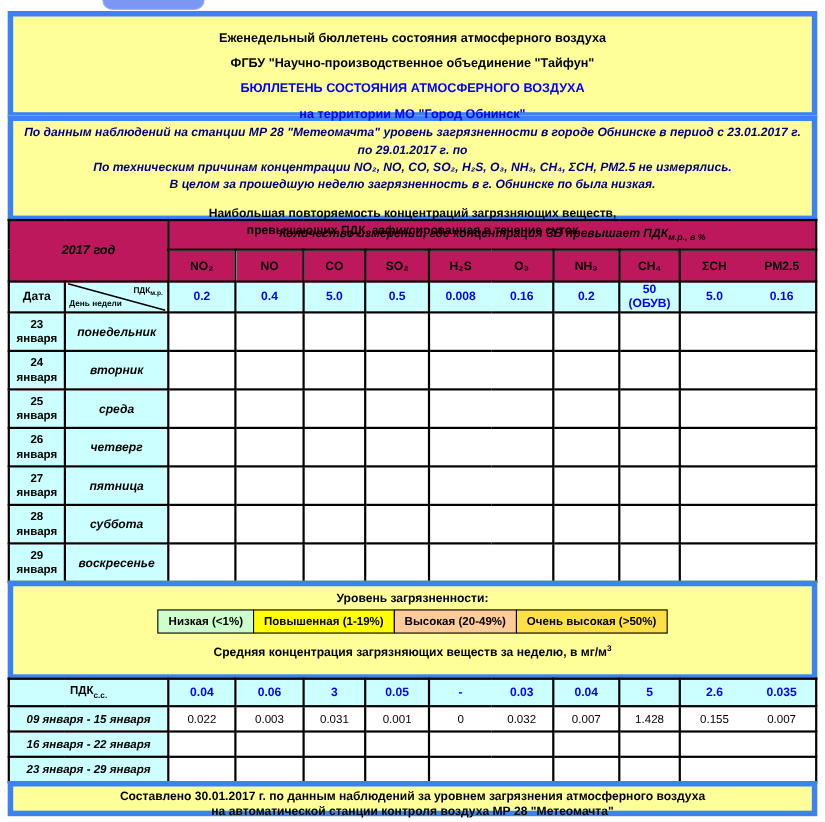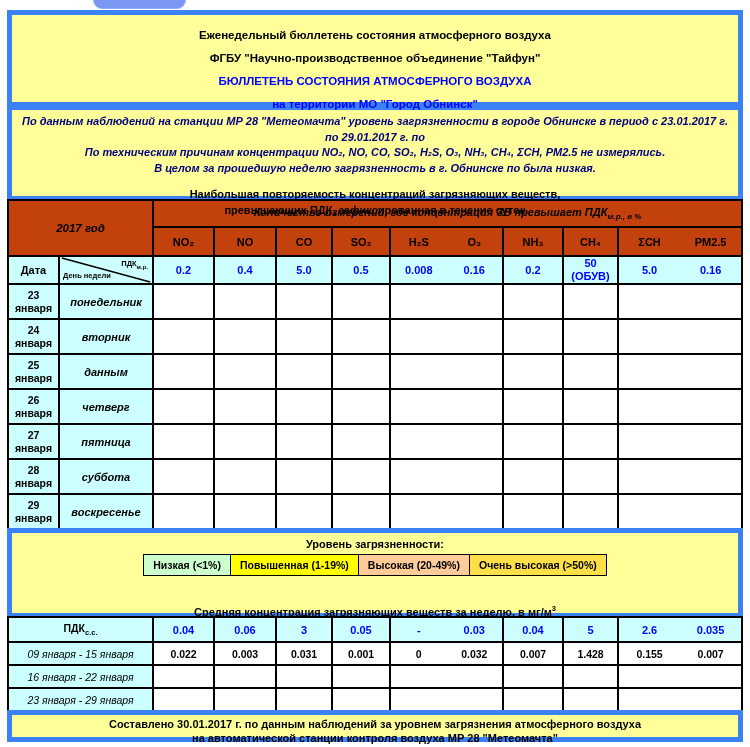--- a/index.html
+++ b/index.html
@@ -21,21 +21,21 @@
   .t-black { color:#000; }
   .t-blue  { color:#0000ff; }
   
   .summary-block { height:96px; margin-top:-2px; padding-top:4px; text-align:center; }
   .summary-line { color:#000080; font-weight:bold; font-style:italic; font-size:11px; line-height:15.5px; }
   .summary-head { color:#000; font-weight:bold; font-size:11px; line-height:16px; }
   .summary-gap { height:10px; }
   
   table { border-collapse:collapse; table-layout:fixed; width:736px; margin-top:-2px; }
   td { border:2px solid #000; text-align:center; vertical-align:middle; overflow:hidden; }
-  .gray  { background:#c2410c;margin-top:44px; }
+  .gray  { background:#be185d;margin-top:44px; }
   .cyan  { background:#ccffff; }
   .white { background:#ffffff; }
   .h1 td { height:27px; }
   .h2 td { height:29px; }
   .year-cell { font-weight:bold; font-style:italic; font-size:11.5px; }
   .span-head { font-weight:bold; font-style:italic; font-size:11px; }
   .span-head sub { font-size:8px; font-style:italic; }
   .chem { font-weight:bold; font-size:11px; }
   .pair-cell { padding:0; }
   .pair-wrap { display:flex; width:100%; }
@@ -54,29 +54,29 @@
   .diag-bottom { position:absolute; left:3px; bottom:3px; font-size:7.5px; font-weight:bold; }
   
   .legend-block { height:90px; padding-top:5px; }
   .legend-title { text-align:center; font-weight:bold; font-size:11px; }
   .legend-row { display:flex; justify-content:center; margin-top:4px; }
   .legend-item {
     border:1px solid #000; margin-left:-1px; padding:4px 9px;
     font-weight:bold; font-size:10.5px; white-space:nowrap;
   }
   .legend-item:first-child { margin-left:0; }
-  .avg-heading { text-align:center; font-weight:bold; font-size:11px; margin-top:28px; }
+  .avg-heading { text-align:center; font-weight:bold; font-size:11px; margin-top:9px; }
   .avg-heading sup { font-size:7.5px; }
   
   .avg-pdk td { height:25px; }
   .avg-row td { height:23px; }
   .avg-label { font-weight:bold; font-size:10.5px; }
   .avg-label sub { font-size:7.5px; }
-  .period-cell { font-weight:normal; font-style:italic; font-size:10.5px; }
-  .black-val { color:#000; font-weight:bold; font-size:10.5px; }
+  .period-cell { font-weight:bold; font-style:italic; font-size:10.5px; }
+  .black-val { color:#000; font-weight:normal; font-size:10.5px; }
   
   .footer-block { height:32px; padding-top:2px; text-align:center; }
   .footer-block div { font-weight:bold; font-size:11px; line-height:14px; }
 </style>
 </head>
 <body>
 
 <div class="top-tab"></div>
 
 <div class="stack">
@@ -191,21 +191,21 @@
           <td class="white"></td>
           <td class="white"></td>
       <td class="white" colspan="2"></td>
           <td class="white"></td>
           <td class="white"></td>
           <td class="white" colspan="2"></td>
     </tr>
     <tr class="date-row">
       <td class="cyan date-cell">25
 января</td>
-      <td class="cyan day-cell">данным</td>
+      <td class="cyan day-cell">среда</td>
       <td class="white"></td>
           <td class="white"></td>
           <td class="white"></td>
           <td class="white"></td>
       <td class="white" colspan="2"></td>
           <td class="white"></td>
           <td class="white"></td>
           <td class="white" colspan="2"></td>
     </tr>
     <tr class="date-row">

